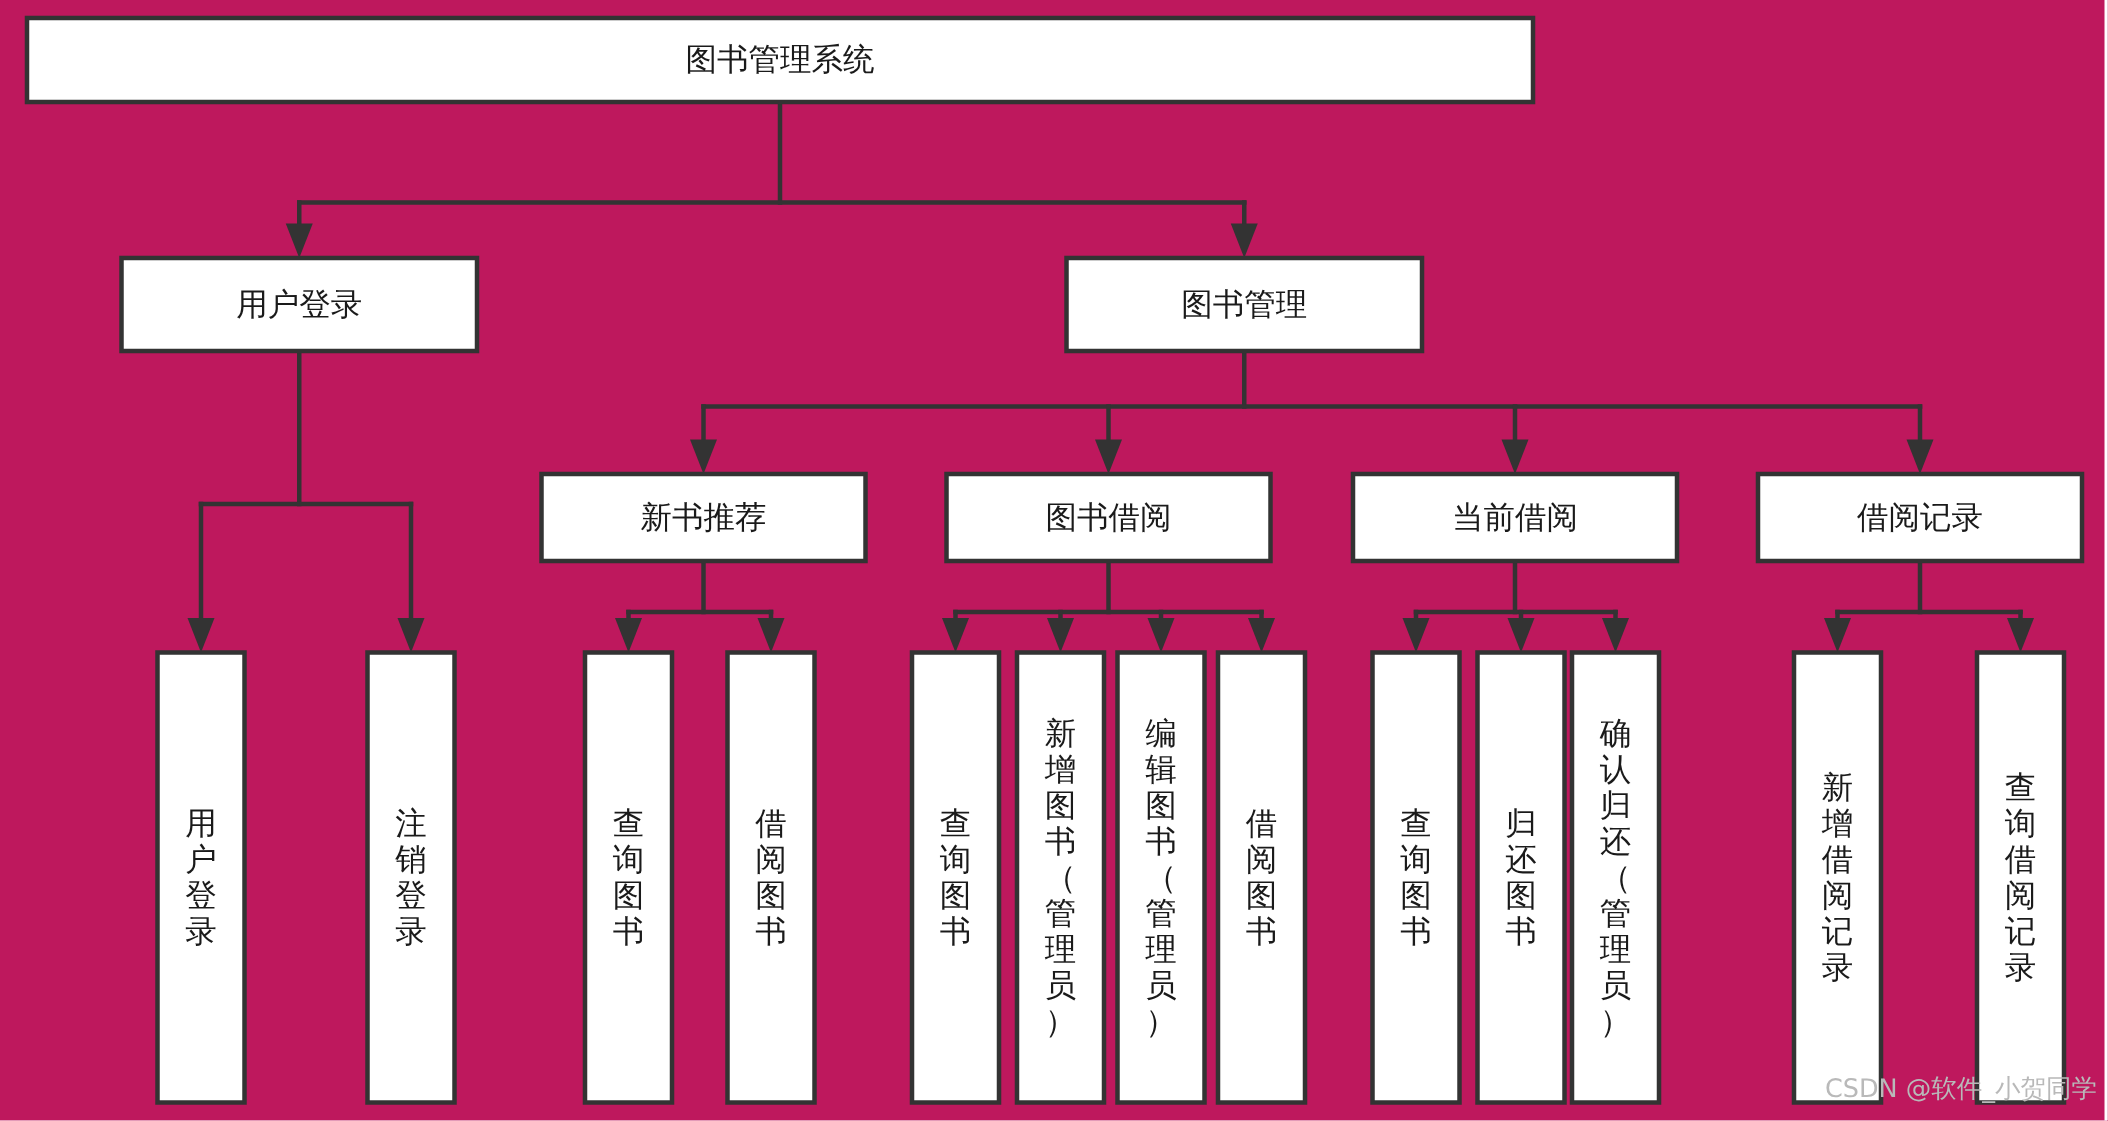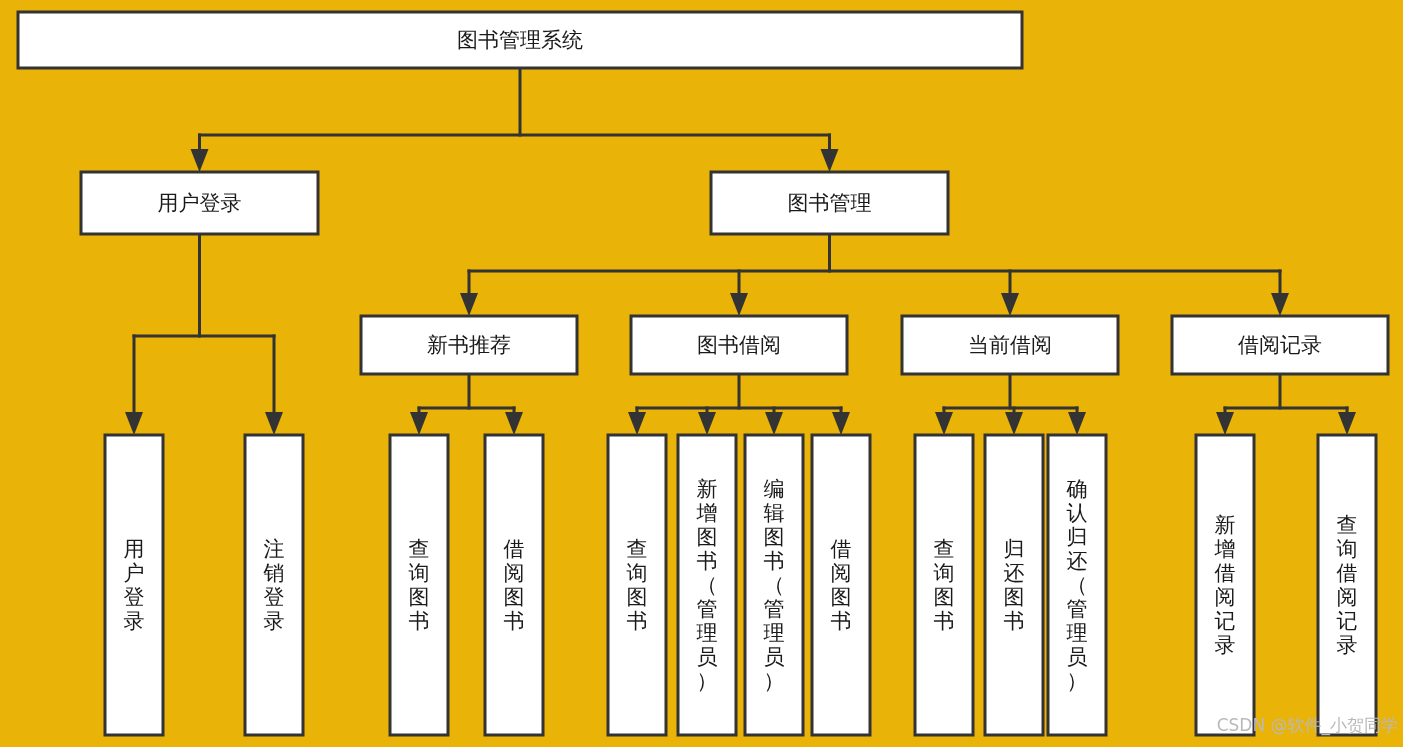--- a/index.html
+++ b/index.html
@@ -8,21 +8,21 @@
     padding: 0;
     background: #ffffff;
   }
   body {
     font-family: "DejaVu Sans", "Liberation Sans", sans-serif;
   }
   #diagram-root {
     position: relative;
     width: 1403px;
     height: 747px;
-    background: #eab308;
+    background: #be185d;
     overflow: hidden;
   }
   svg.diagram-canvas {
     position: absolute;
     left: 0;
     top: 0;
     width: 1405px;
     height: 747px;
     display: block;
   }

